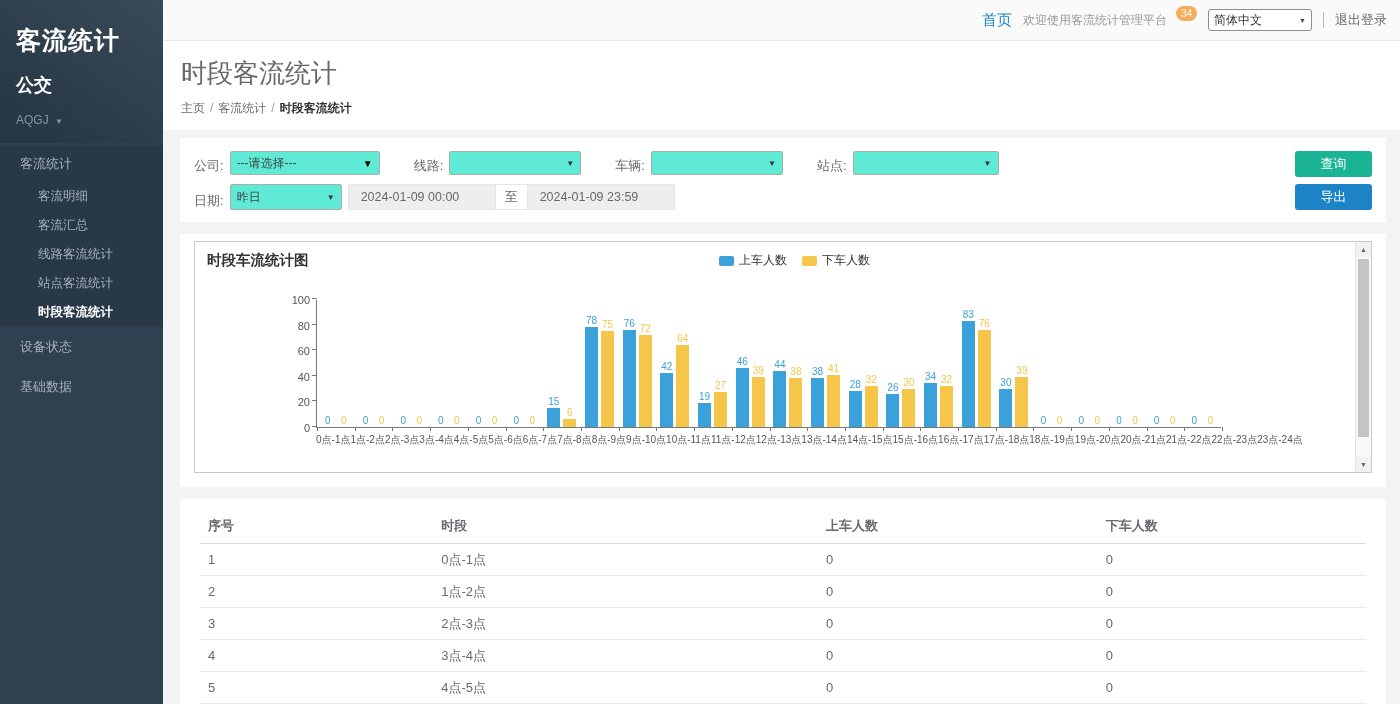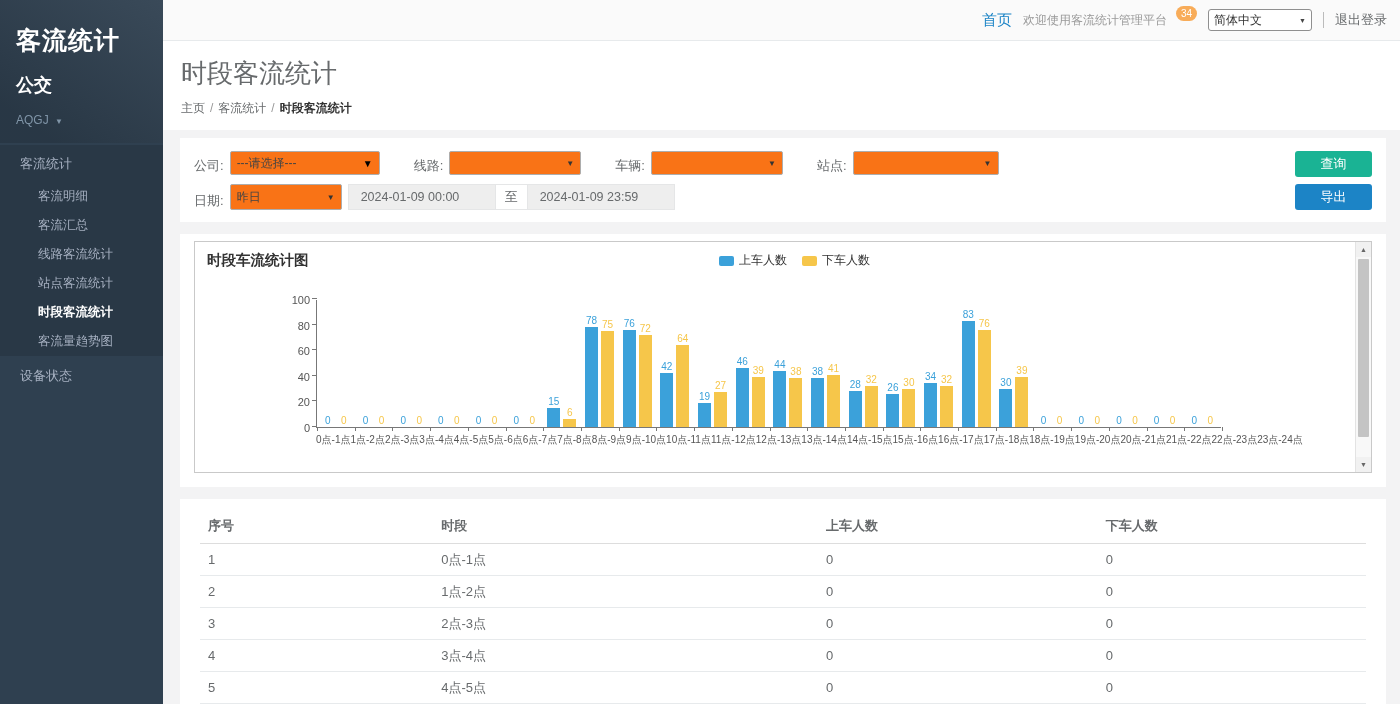--- a/index.html
+++ b/index.html
@@ -42,21 +42,21 @@
   .breadcrumb .sep { margin:0 5px; color:#999; }
   .breadcrumb .crumb:last-child { font-weight:bold; color:#333; cursor:default; }
 
   .content { padding:8px 14px 0 17px; }
 
   
   .filter-card { background:#fff; position:relative; padding:13px 14px 12px; }
   .f-row { display:flex; align-items:flex-end; }
   .f-row + .f-row { margin-top:9px; }
   .f-label { font-size:13px; color:#676a6c; margin-right:6px; white-space:nowrap; }
-  .sel { height:24px; background:#f97316; border:1px solid #adadad; border-radius:2px;
+  .sel { height:24px; background:#5eead4; border:1px solid #adadad; border-radius:2px;
     display:inline-flex; align-items:center; justify-content:space-between;
     padding:0 6px; font-size:12px; color:#444; cursor:pointer; }
   .sel .arrow { font-size:8px; color:#333; margin-left:6px; }
   .gap { width:34px; }
   .date-input { height:26px; background:#eee; border:1px solid #e5e6e7; color:#676a6c;
     font-size:12.5px; display:flex; align-items:center; padding:0 12px; width:148px; }
   .to-box { height:26px; background:#fff; border:1px solid #e5e6e7; border-left:none; border-right:none;
     padding:0 9px; display:flex; align-items:center; font-size:13px; color:#676a6c; }
   .btn { position:absolute; right:14px; width:77px; height:26px; border:none; border-radius:3px;
     color:#fff; font-size:13px; display:flex; align-items:center; justify-content:center; cursor:pointer; }
@@ -110,25 +110,25 @@
   </div>
   <div class="nav">
     <div class="nav-section active">
       <div class="nav-parent">客流统计</div>
       <div id="submenu">
           <div class="nav-child">客流明细</div>
           <div class="nav-child">客流汇总</div>
           <div class="nav-child">线路客流统计</div>
           <div class="nav-child">站点客流统计</div>
           <div class="nav-child current">时段客流统计</div>
-          <div class="nav-child">客流量趋势图</div>
         </div>
     </div>
     <div id="nav-others">
         <div class="nav-item">设备状态</div>
+        <div class="nav-item">基础数据</div>
       </div>
   </div>
 </div>
 
 <div class="main">
 
   <div class="topbar">
     <span class="home-link">首页</span>
     <span class="welcome">欢迎使用客流统计管理平台</span>
     <span class="badge">34</span>

